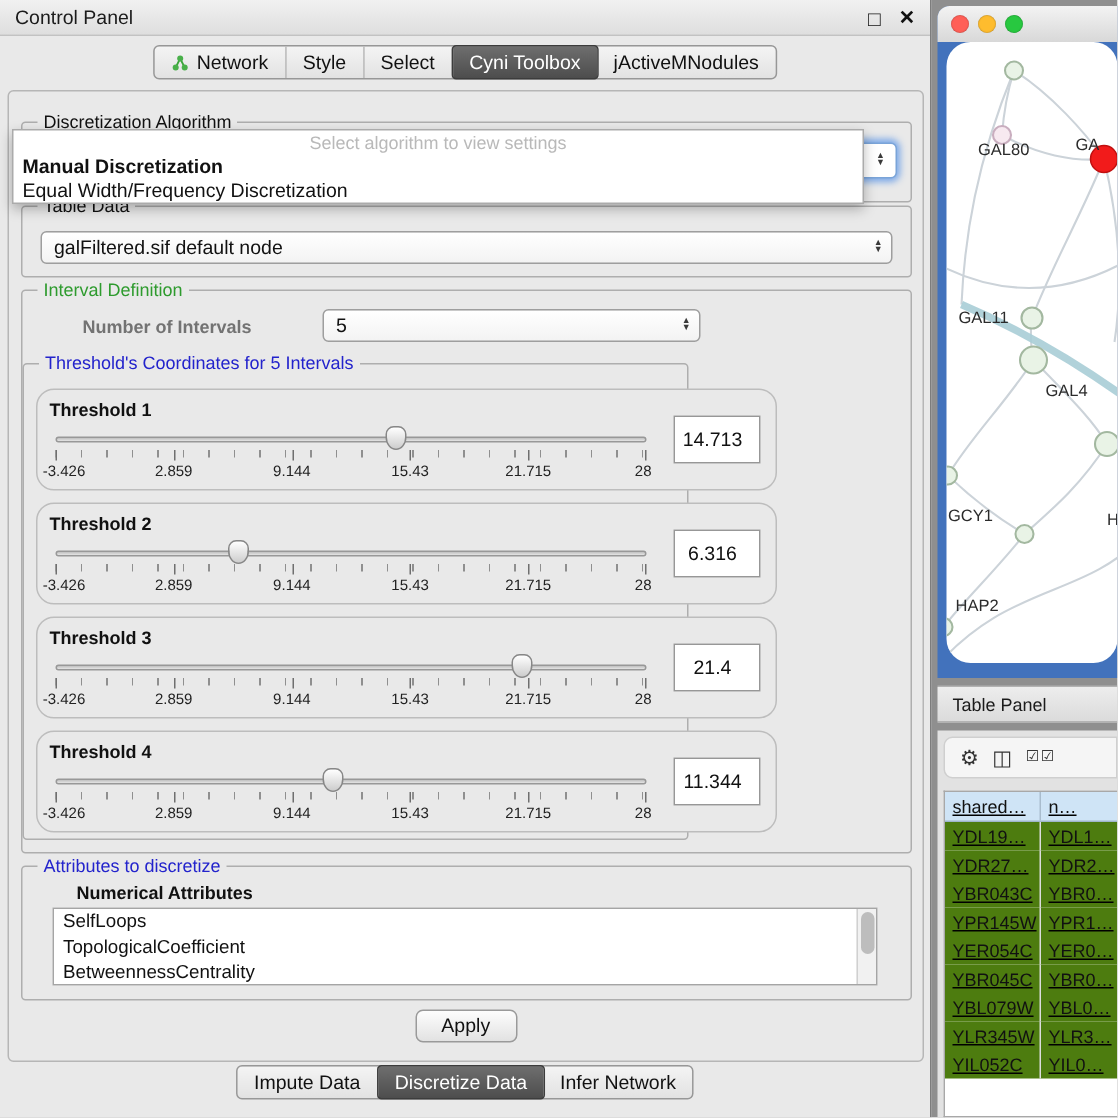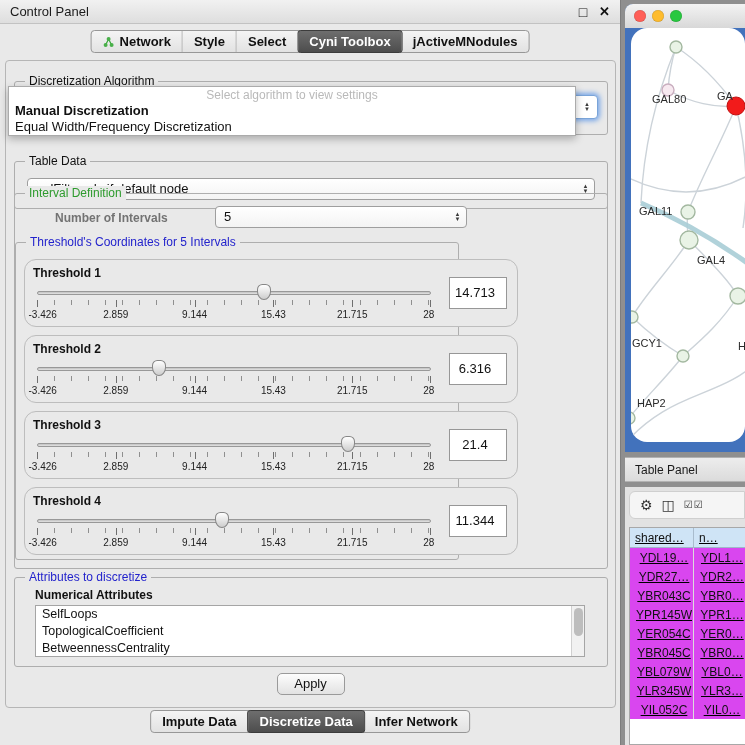--- a/index.html
+++ b/index.html
@@ -9,33 +9,33 @@
   
   .control-panel { position: absolute; left: 0; top: 0; width: 621px; height: 745px; background: #e9e9e9; border-right: 1px solid #7d7d7d; }
   .cp-titlebar { position: absolute; left: 0; top: 0; width: 100%; height: 24px; background: linear-gradient(#f1f1f1,#dedede); border-bottom: 1px solid #c2c2c2; display: flex; align-items: center; padding: 0 10px; font-size: 13px; color: #1b1b1b; }
   .cp-title { flex: 1; }
   .tb-icon { margin-left: 12px; font-size: 13px; color: #111; font-weight: 700; cursor: default; }
   .tb-icon.float { font-weight: 400; font-size: 14px; }
 
   .top-tabs, .bottom-tabs { position: absolute; left: 50%; transform: translateX(-50%); display: flex; align-items: stretch; height: 23px; border: 1px solid #979797; border-radius: 4px; background: linear-gradient(#f4f4f4,#e2e2e2); }
   .top-tabs { top: 30px; }
   .bottom-tabs { top: 710px; }
-  .tab { display: flex; align-items: center; gap: 5px; padding: 0 11px; font-size: 13px; color: #111; border-right: 1px solid #b9b9b9; white-space: nowrap; font-weight: bold; }
+  .tab { display: flex; align-items: center; gap: 5px; padding: 0 11px; font-size: 13px; color: #111; border-right: 1px solid #b9b9b9; white-space: nowrap; }
   .tab:last-child { border-right: none; }
   .tab.active { background: linear-gradient(#6e6e6e,#4d4d4d); color: #fff; border-radius: 3px; margin: -1px; border: 1px solid #3c3c3c; }
 
   .cp-body { position: absolute; left: 5px; top: 60px; width: 611px; height: 648px; border: 1px solid #b6b6b6; border-radius: 4px; background: #e9e9e9; }
 
   .fieldset { position: absolute; border: 1px solid #aeaeae; border-radius: 3px; }
   .legend { position: absolute; top: -8px; left: 10px; background: #e9e9e9; padding: 0 4px; font-size: 12px; color: #111; white-space: nowrap; }
   .legend.green { color: #2e9b2e; }
   .legend.blue { color: #2323cc; }
 
   .fs-algo { left: 8px; top: 20px; width: 594px; height: 54px; }
-  .fs-tabledata { left: 8px; top: 76px; width: 594px; height: 48px; margin-top: 24px; }
+  .fs-tabledata { left: 8px; top: 76px; width: 594px; height: 48px; }
   .fs-interval { left: 8px; top: 132px; width: 594px; height: 376px; }
   .fs-thresholds { left: 0; top: 48px; width: 444px; height: 318px; }
   .fs-attrs { left: 8px; top: 516px; width: 594px; height: 90px; }
 
   .combo { position: absolute; background: linear-gradient(#ffffff,#f3f3f3); border: 1px solid #9e9e9e; border-radius: 4px; height: 22px; font-size: 13px; color: #111; }
   .combo .txt { padding: 0 22px 0 8px; line-height: 20px; overflow: hidden; white-space: nowrap; }
   .combo .step { position: absolute; right: 0; top: 0; bottom: 0; width: 17px; display: flex; flex-direction: column; align-items: center; justify-content: center; color: #3a3a3a; }
   .combo .step span { font-size: 6px; line-height: 5px; }
   .combo.td-combo { left: 12px; right: 12px; top: 16px; }
   .combo.num-combo { left: 200px; top: 12px; width: 252px; }
@@ -59,21 +59,21 @@
   .slider { position: absolute; left: 12px; right: 86px; top: 26px; height: 38px; }
   .track { position: absolute; left: 0; right: 0; top: 5px; height: 4px; background: linear-gradient(#c0c0c0,#e4e4e4); border: 1px solid #989898; border-radius: 2px; }
   .thumb { position: absolute; top: -2px; width: 14px; height: 16px; background: linear-gradient(#ffffff,#cdcdcd); border: 1px solid #878787; border-radius: 7px 7px 9px 9px / 7px 7px 11px 11px; }
   .ticks { position: absolute; left: 0; right: 0; top: 14px; height: 5px; background: repeating-linear-gradient(90deg,#8f8f8f 0 1px,transparent 1px 17px); }
   .mt { position: absolute; top: 14px; width: 1px; height: 7px; background: #6f6f6f; }
   .p0{left:0} .p20{left:20%} .p40{left:40%} .p60{left:60%} .p80{left:80%} .p100{left:calc(100% - 1px)}
   .slab { position: absolute; top: 23px; transform: translateX(-50%); font-size: 10px; color: #222; white-space: nowrap; }
   .slab.p0 { transform: translateX(-30%); } .slab.p100 { transform: translateX(-70%); left: 100%; }
   .val { position: absolute; right: 10px; top: 17px; width: 58px; height: 32px; background: #fff; border: 1px solid #979797; font-size: 13px; color: #111; text-align: center; line-height: 30px; padding-right: 6px; }
 
-  .attr-label { position: absolute; left: 20px; top: 10px; font-size: 12px; font-weight: 700; color: #111; }
+  .attr-label { position: absolute; left: 36px; top: 10px; font-size: 12px; font-weight: 700; color: #111; }
   .listbox { position: absolute; left: 20px; top: 27px; width: 550px; height: 52px; background: #fff; border: 1px solid #a5a5a5; overflow: hidden; font-size: 12.5px; }
   .listbox .li { padding-left: 6px; line-height: 17px; color: #111; white-space: nowrap; }
   .lb-scroll { position: absolute; right: 0; top: 0; bottom: 0; width: 13px; background: #f1f1f1; border-left: 1px solid #d0d0d0; }
   .lb-thumb { position: absolute; left: 2px; top: 2px; width: 9px; height: 28px; background: #bdbdbd; border-radius: 5px; }
 
   .apply-btn { position: absolute; left: 50%; transform: translateX(-50%); top: 612px; width: 68px; height: 22px; background: linear-gradient(#fdfdfd,#e2e2e2); border: 1px solid #9a9a9a; border-radius: 5px; font-size: 13px; color: #111; text-align: center; line-height: 20px; }
 
   
   .net-window { position: absolute; left: 625px; top: 4px; width: 120px; height: 448px; background: #4272bc; border-top-left-radius: 8px; }
   .nw-titlebar { position: absolute; left: 0; top: 0; width: 100%; height: 24px; background: linear-gradient(#f3f3f3,#d8d8d8); border-top-left-radius: 8px; display: flex; align-items: center; gap: 6px; padding-left: 9px; }
@@ -84,21 +84,21 @@
   .tp-header { position: absolute; left: 625px; top: 457px; width: 120px; height: 25px; background: linear-gradient(#ededed,#dbdbdb); border-top: 1px solid #b2b2b2; border-bottom: 1px solid #b2b2b2; display: flex; align-items: center; padding-left: 10px; font-size: 12px; color: #1b1b1b; }
   .table-window { position: absolute; left: 625px; top: 487px; width: 120px; height: 258px; background: #e2e2e2; }
   .tp-toolbar { position: absolute; left: 4px; top: 4px; right: 0; height: 28px; background: #f5f5f5; border: 1px solid #cfcfcf; border-radius: 6px 0 0 6px; display: flex; align-items: center; gap: 9px; padding-left: 10px; color: #333; }
   .tp-toolbar .ic { font-size: 14px; line-height: 14px; }
   .tp-toolbar .ic.checks { font-size: 10px; letter-spacing: 1px; }
   .tp-table { position: absolute; left: 4px; top: 40px; right: 0; bottom: 0; background: #fff; border: 1px solid #a8a8a8; border-right: none; overflow: hidden; font-size: 12px; text-decoration: underline; }
   .tp-headrow { display: flex; height: 20px; background: #cfe4f6; border-bottom: 1px solid #9fb6ca; }
   .tp-hcell { padding: 3px 0 0 5px; color: #111; overflow: hidden; white-space: nowrap; }
   .tp-hcell.col0 { width: 64px; border-right: 1px solid #a9bccd; }
   .tp-hcell.col1 { flex: 1; }
-  .tp-row { display: flex; height: 19px; background: #d946ef; text-align: center; }
+  .tp-row { display: flex; height: 19px; background: #4d7c0f; }
   .tp-cell { padding: 3px 0 0 5px; color: #111; overflow: hidden; white-space: nowrap; }
   .tp-cell.col0 { width: 64px; border-right: 1px solid #dcdcdc; }
   .tp-cell.col1 { flex: 1; }
 
   svg text { font-family: "Liberation Sans", sans-serif; }
 </style>
 </head>
 <body>
 
 <div class="screen">

